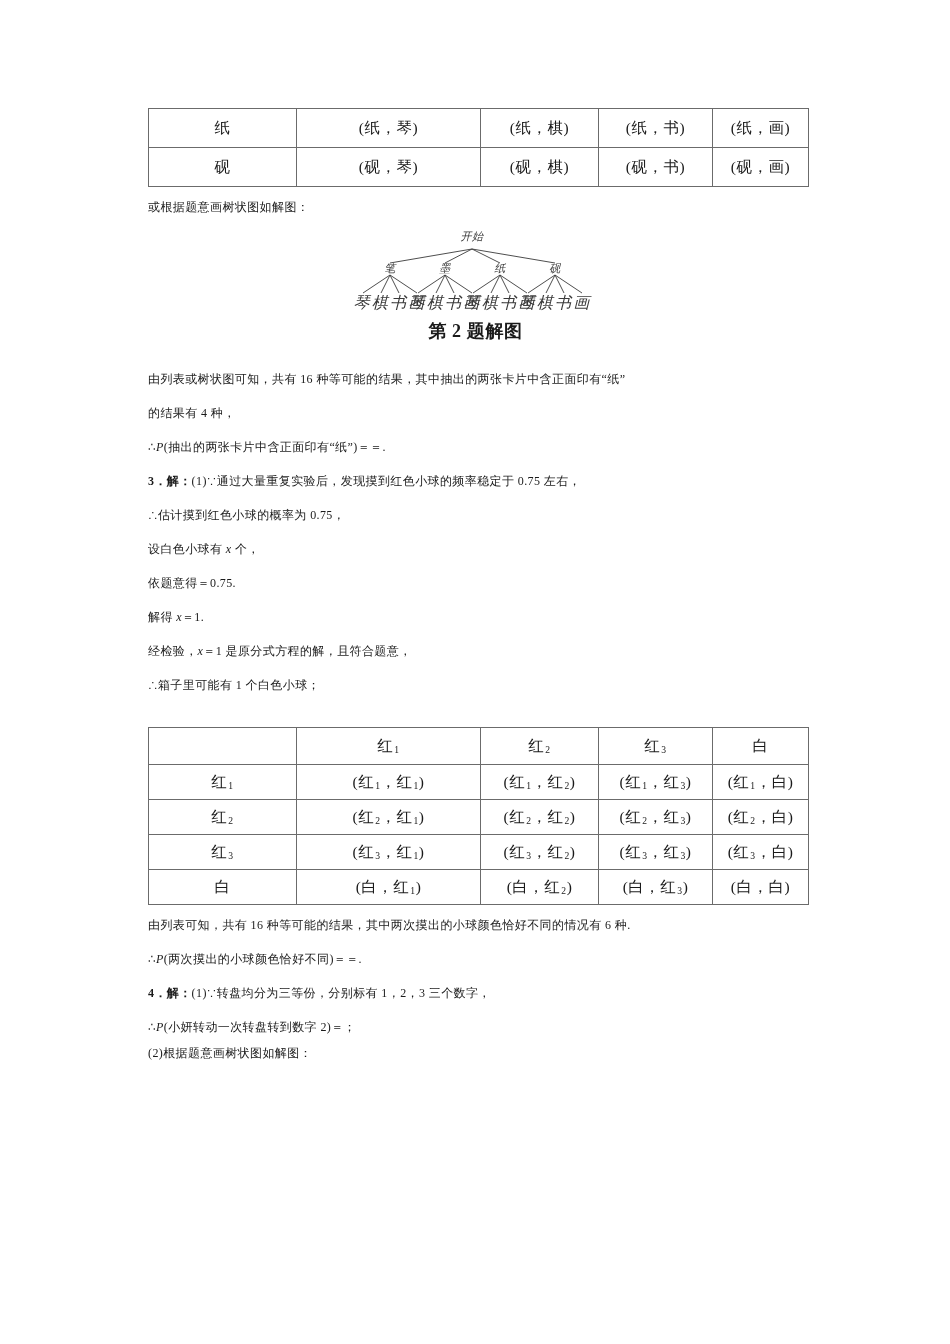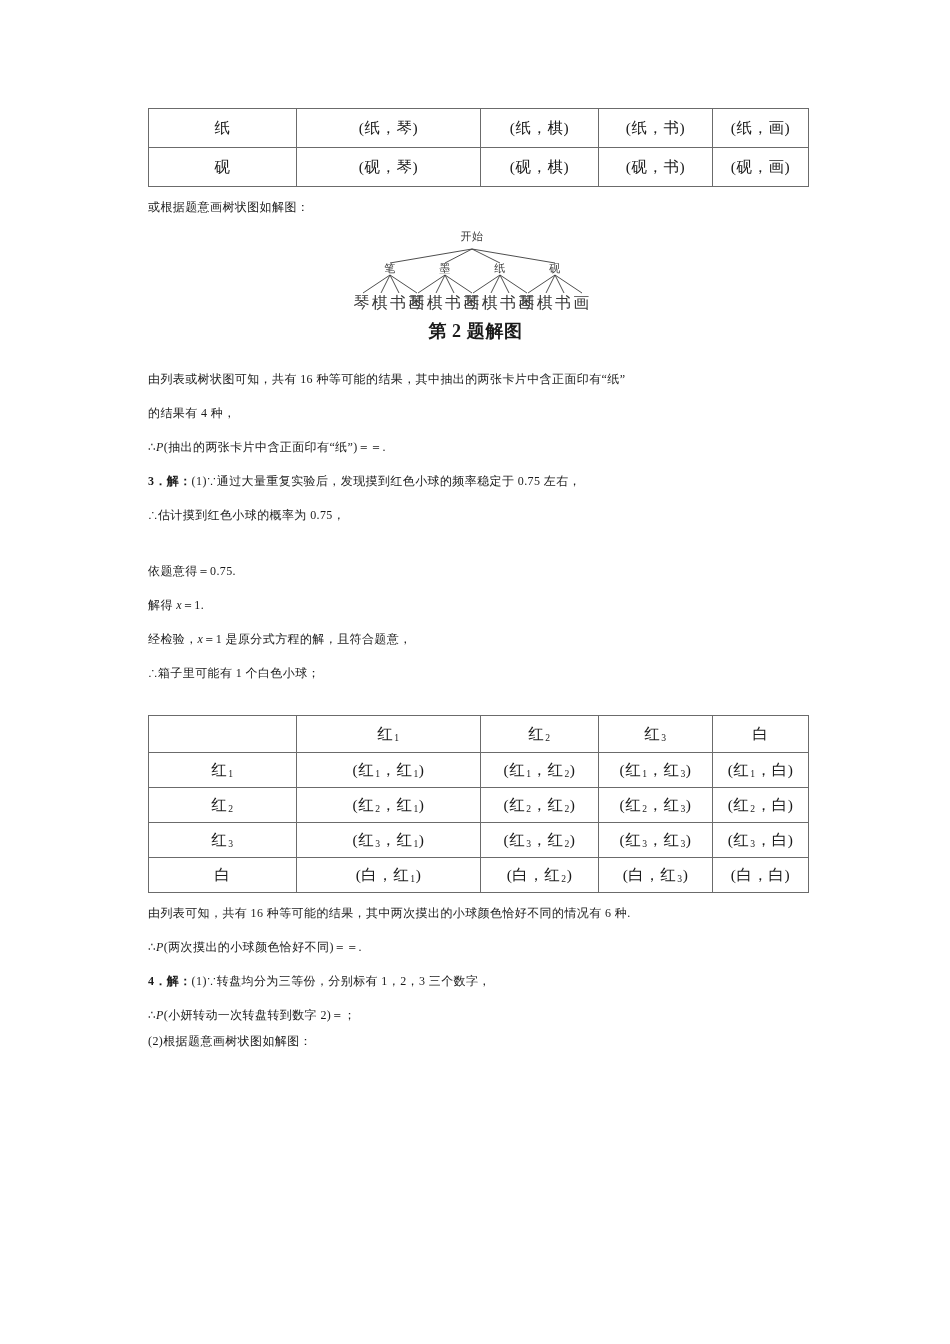--- a/index.html
+++ b/index.html
@@ -78,20 +78,21 @@
   }
   .bold { font-weight: bold; }
   .ital { font-style: italic; }
   .therefore { font-family: "DejaVu Serif", serif; }
 
   
   .tree-wrap {
     position: relative;
     width: 655px;
     height: 92px;
+    font-style: italic;
   }
   .tree-svg {
     position: absolute;
     left: 0;
     top: 0;
   }
   .tree-label {
     position: absolute;
     font-size: 11px;
     color: #3a3a3a;
@@ -186,20 +187,21 @@
     <div class="gap-m"></div>
     <p class="line">的结果有 4 种，</p>
     <div class="gap-m"></div>
     <p class="line"><span class="therefore">∴</span><span class="ital">P</span><span>(抽出的两张卡片中含正面印有“纸”)＝＝.</span></p>
 
     <div class="gap-m"></div>
     <p class="line"><span class="bold">3．解：</span><span>(1)∵通过大量重复实验后，发现摸到红色小球的频率稳定于 0.75 左右，</span></p>
     <div class="gap-m"></div>
     <p class="line">∴估计摸到红色小球的概率为 0.75，</p>
     <div class="gap-m"></div>
+    <p class="line"><span>设白色小球有 </span><span class="ital">x</span><span> 个，</span></p>
     <div class="gap-m"></div>
     <p class="line">依题意得＝0.75.</p>
     <div class="gap-m"></div>
     <p class="line"><span>解得 </span><span class="ital">x</span><span>＝1.</span></p>
     <div class="gap-m"></div>
     <p class="line"><span>经检验，</span><span class="ital">x</span><span>＝1 是原分式方程的解，且符合题意，</span></p>
     <div class="gap-m"></div>
     <p class="line">∴箱子里可能有 1 个白色小球；</p>
     <div class="gap-m"></div>
 

